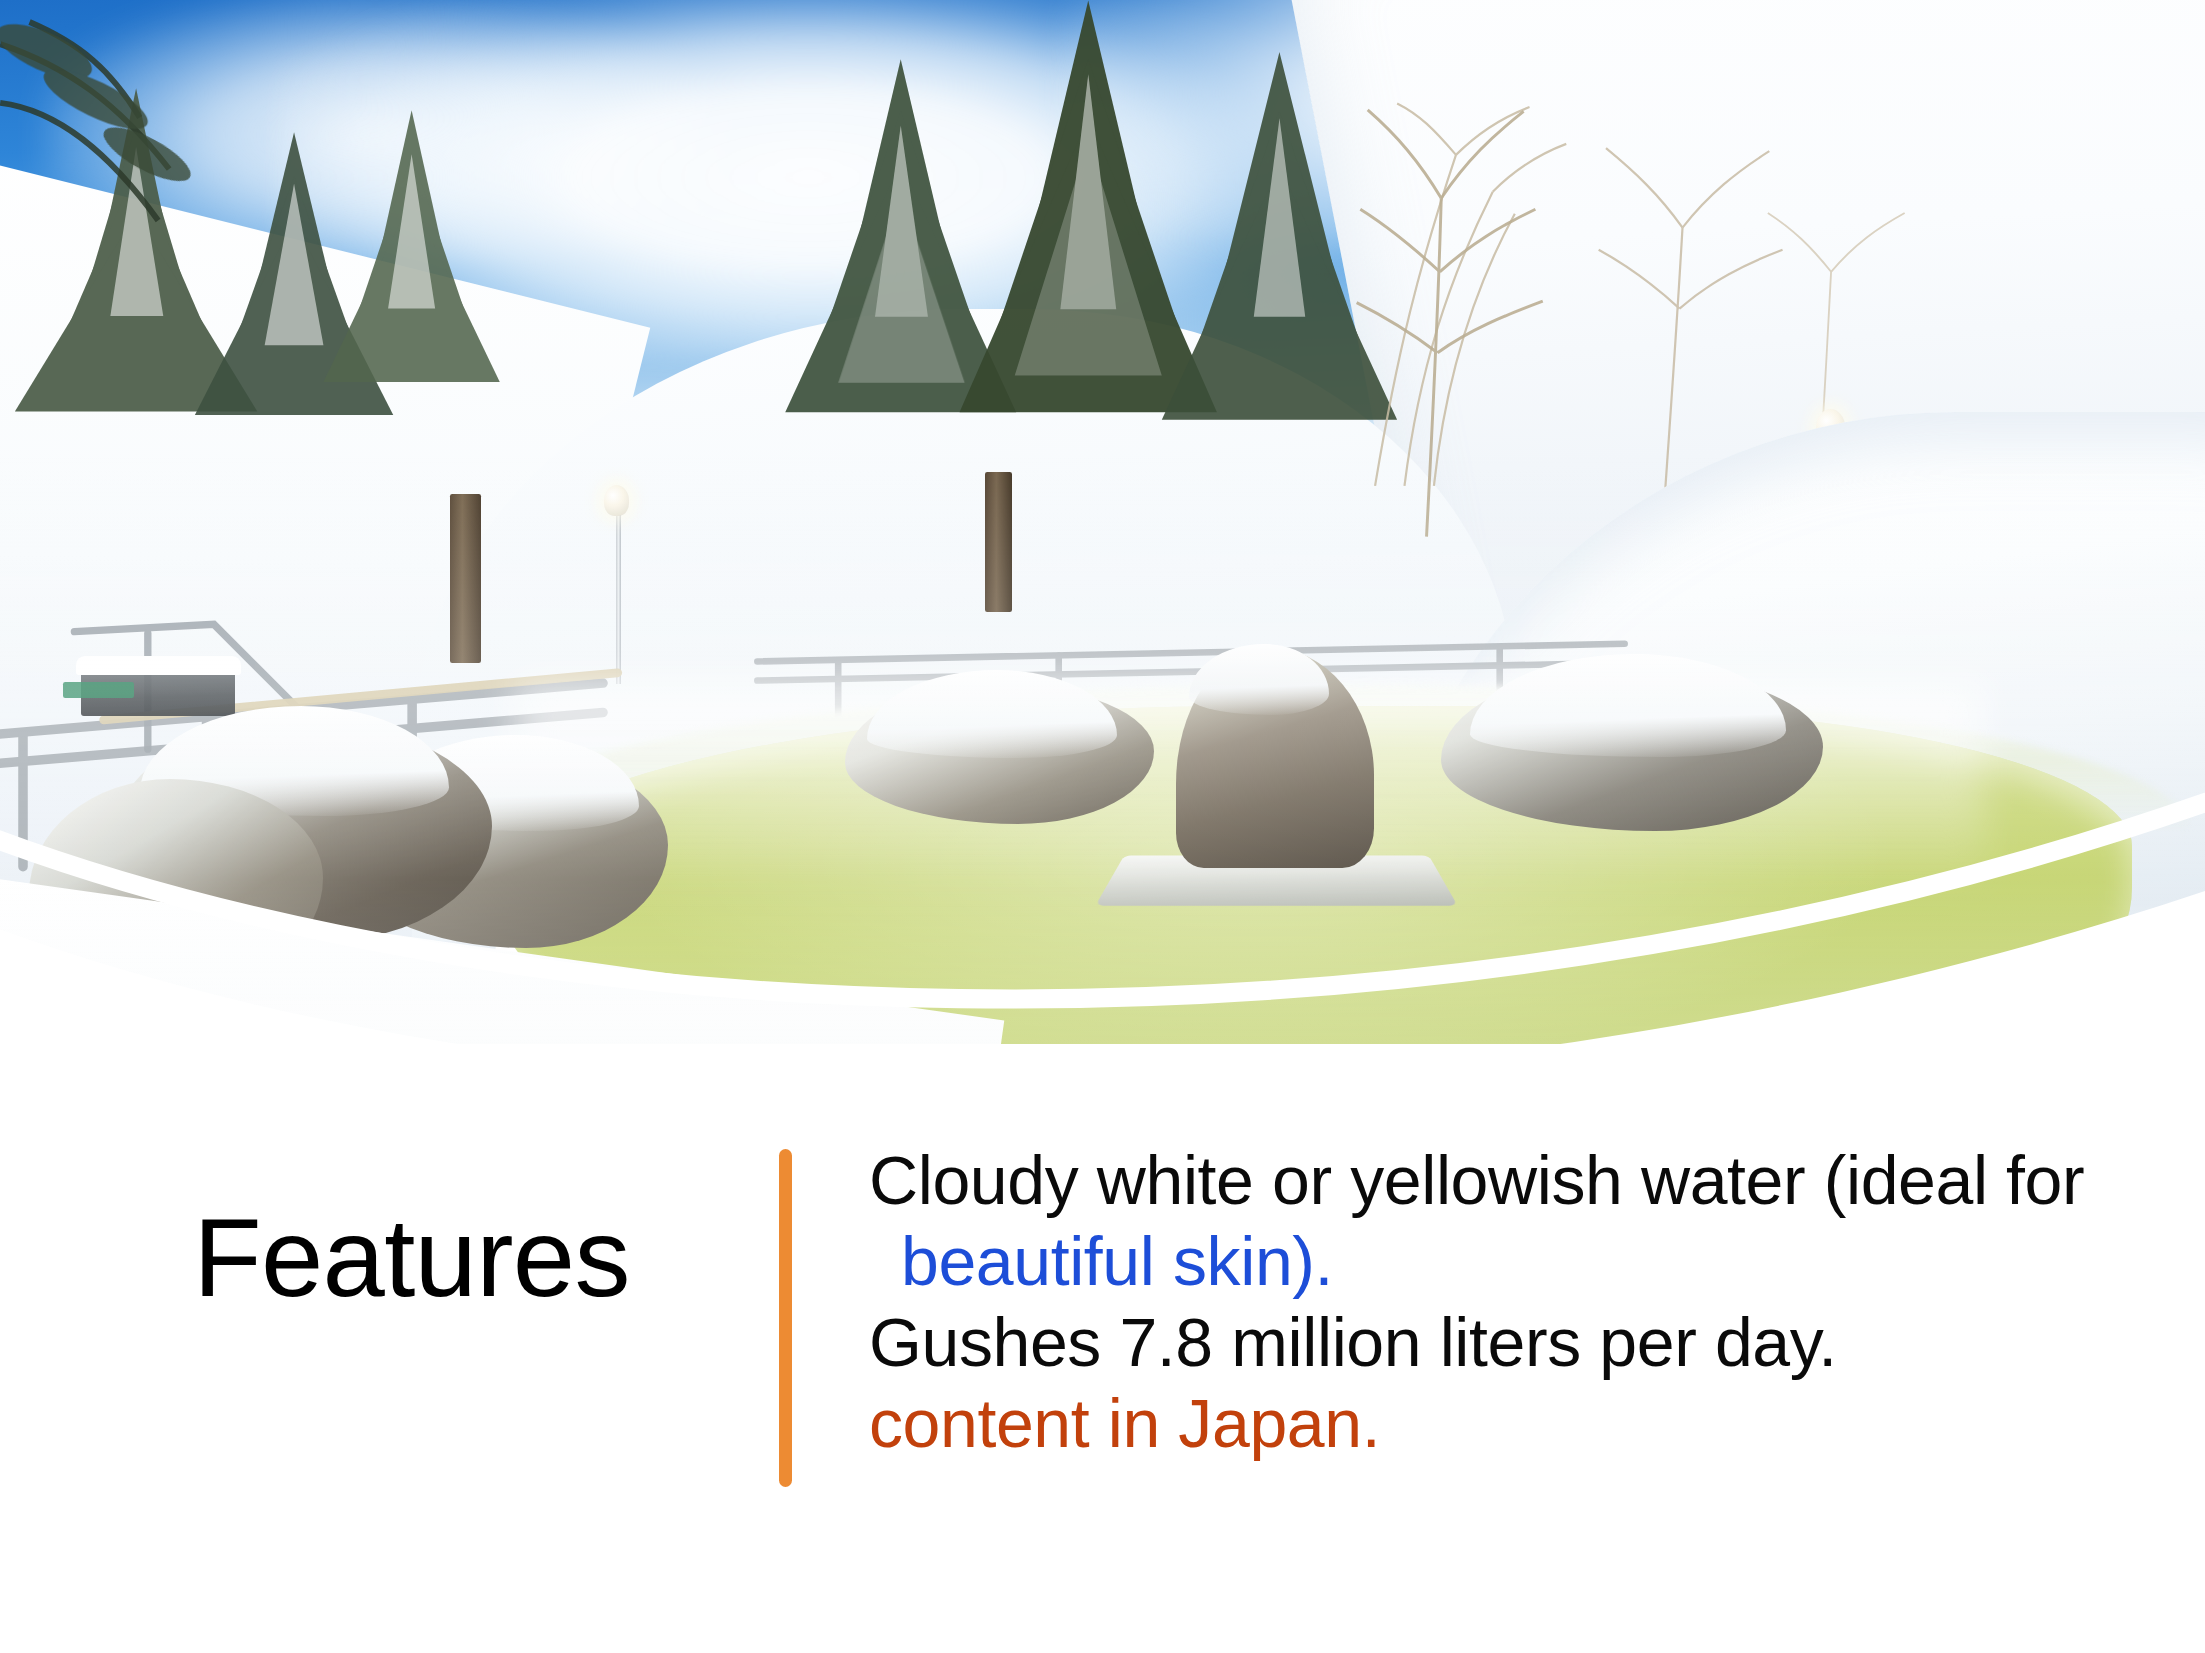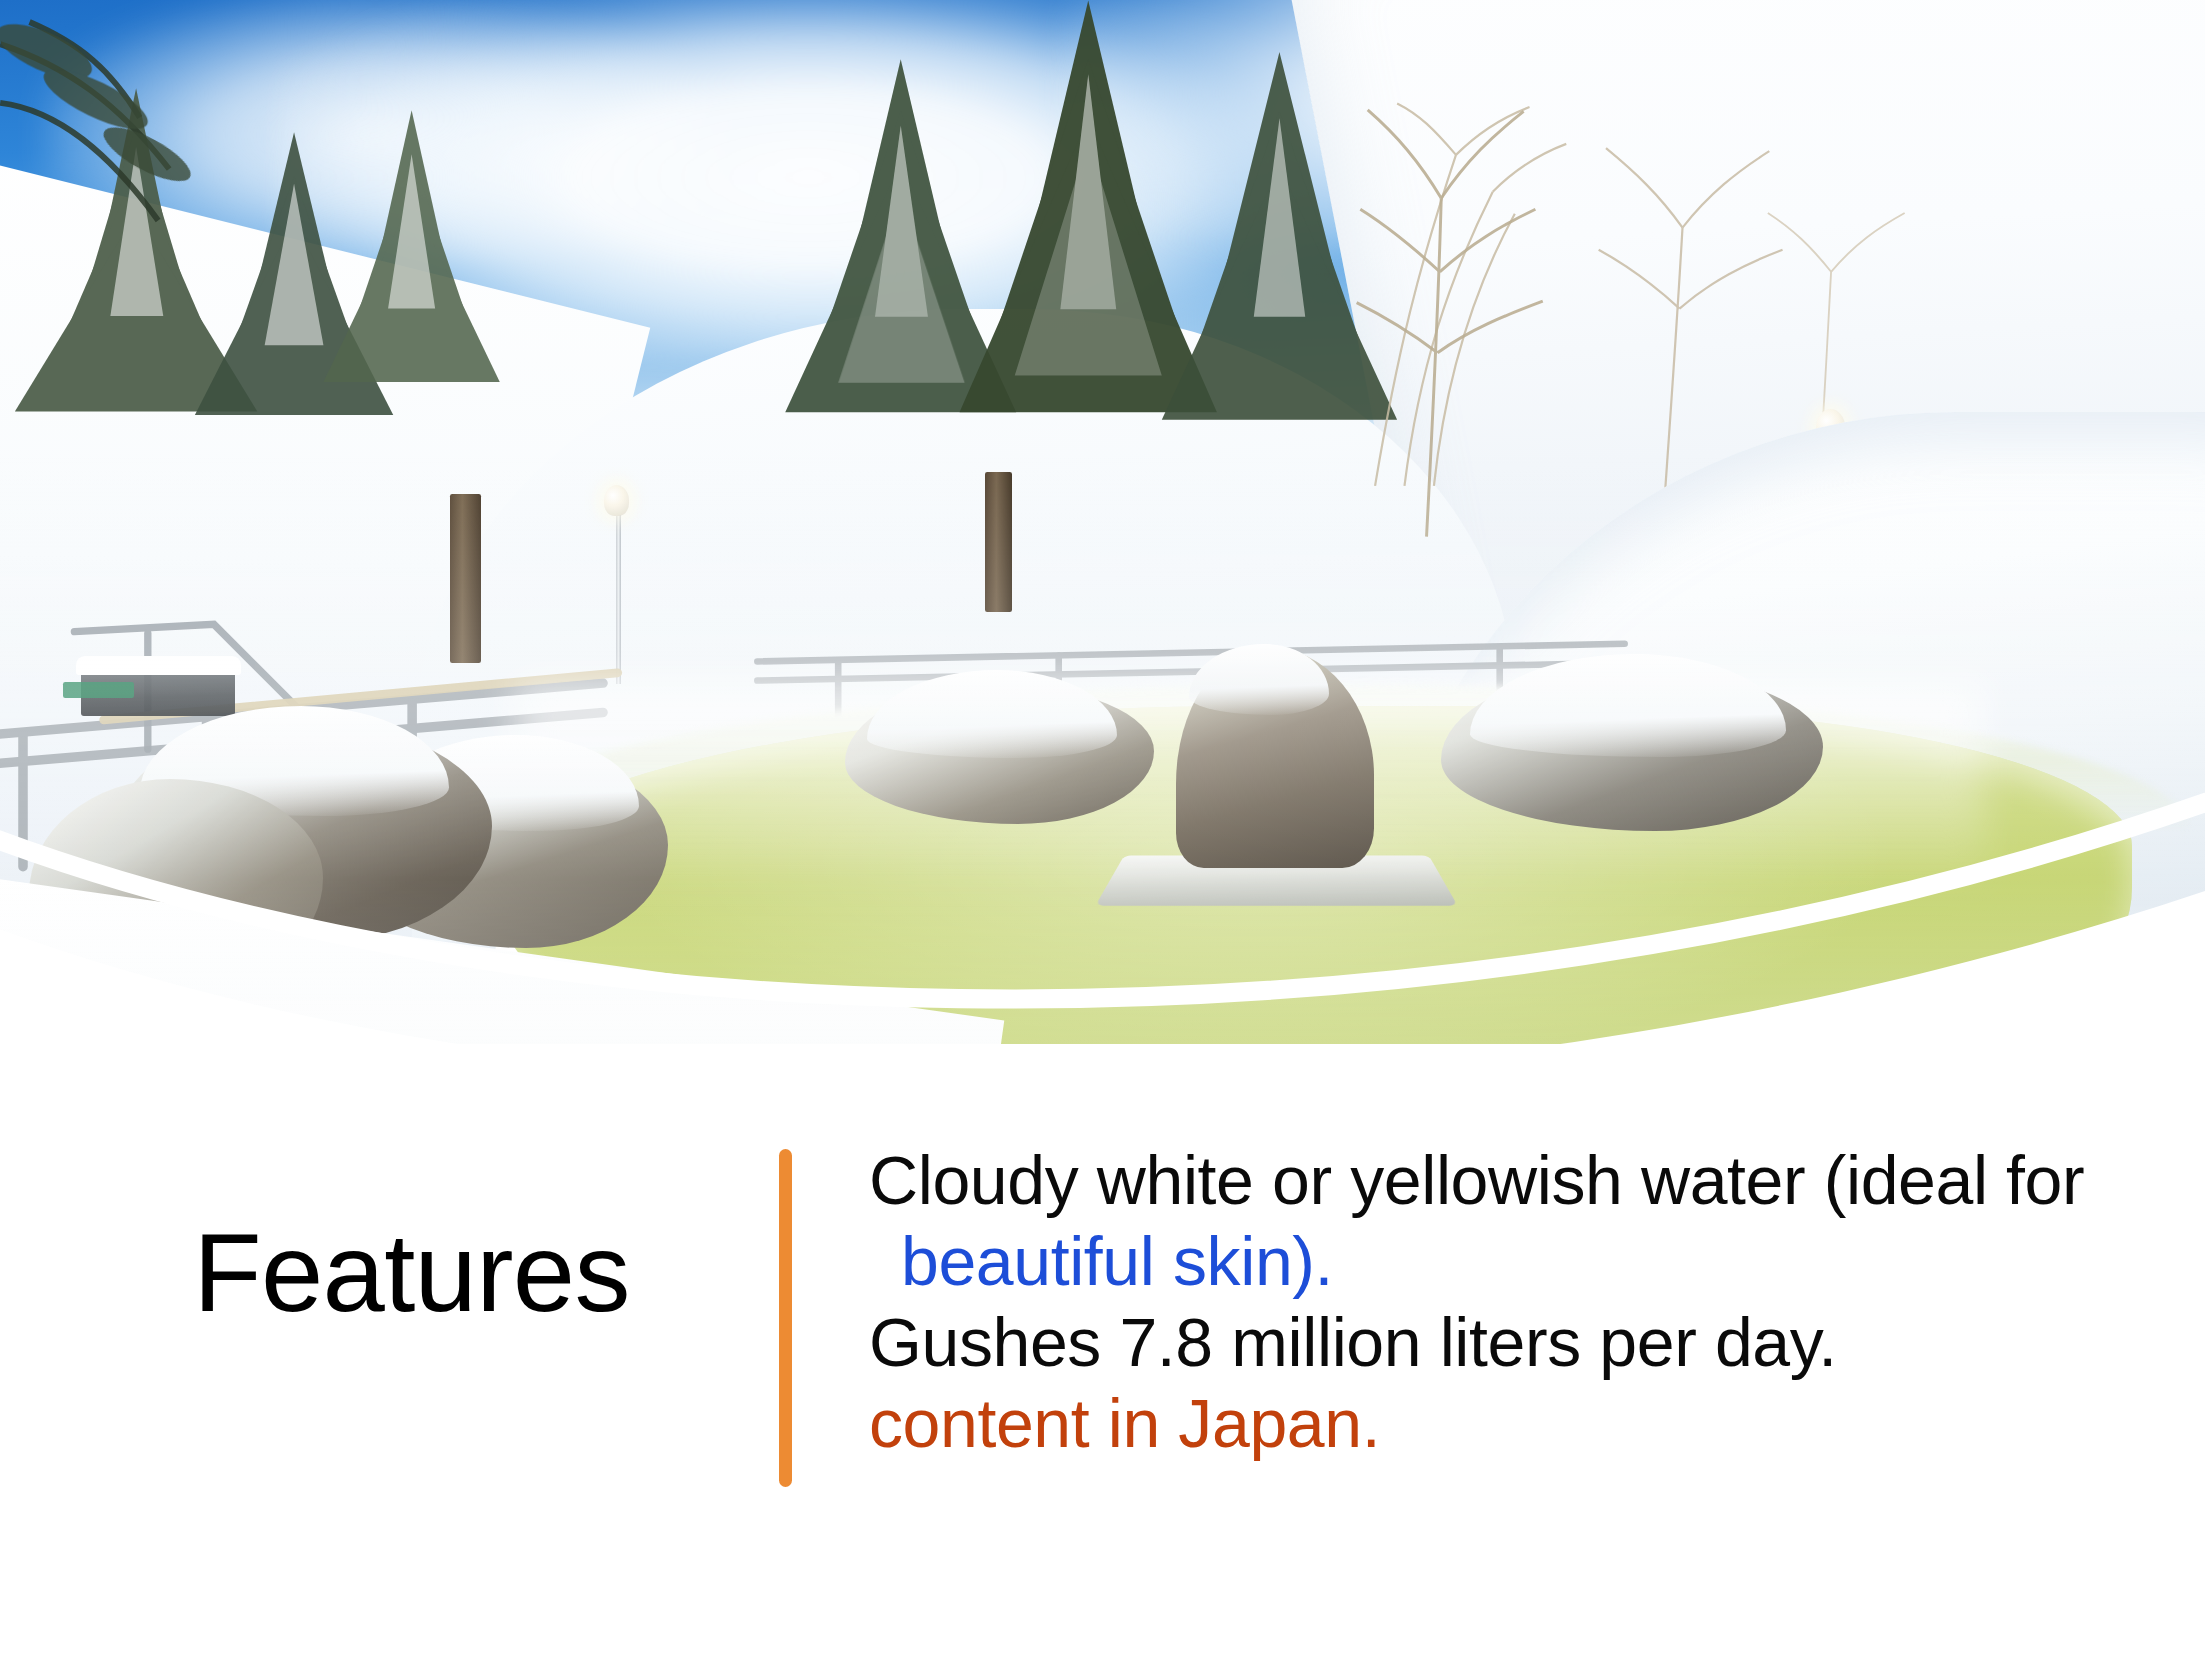--- a/index.html
+++ b/index.html
@@ -34,21 +34,21 @@
 
   
   #content {
     position:absolute;
     left:0; top:1059px;
     width:2205px; height:595px;
   }
 
   #title-block {
     position:absolute;
-    left:88px; top:158px;
+    left:88px; top:143px;
     width:647px;
     text-align:center;
   }
   #slide-title {
     font-size:112px;
     line-height:1.0;
     font-weight:400;
     color:#000000;
     letter-spacing:-0.7px;
     font-stretch:condensed;

